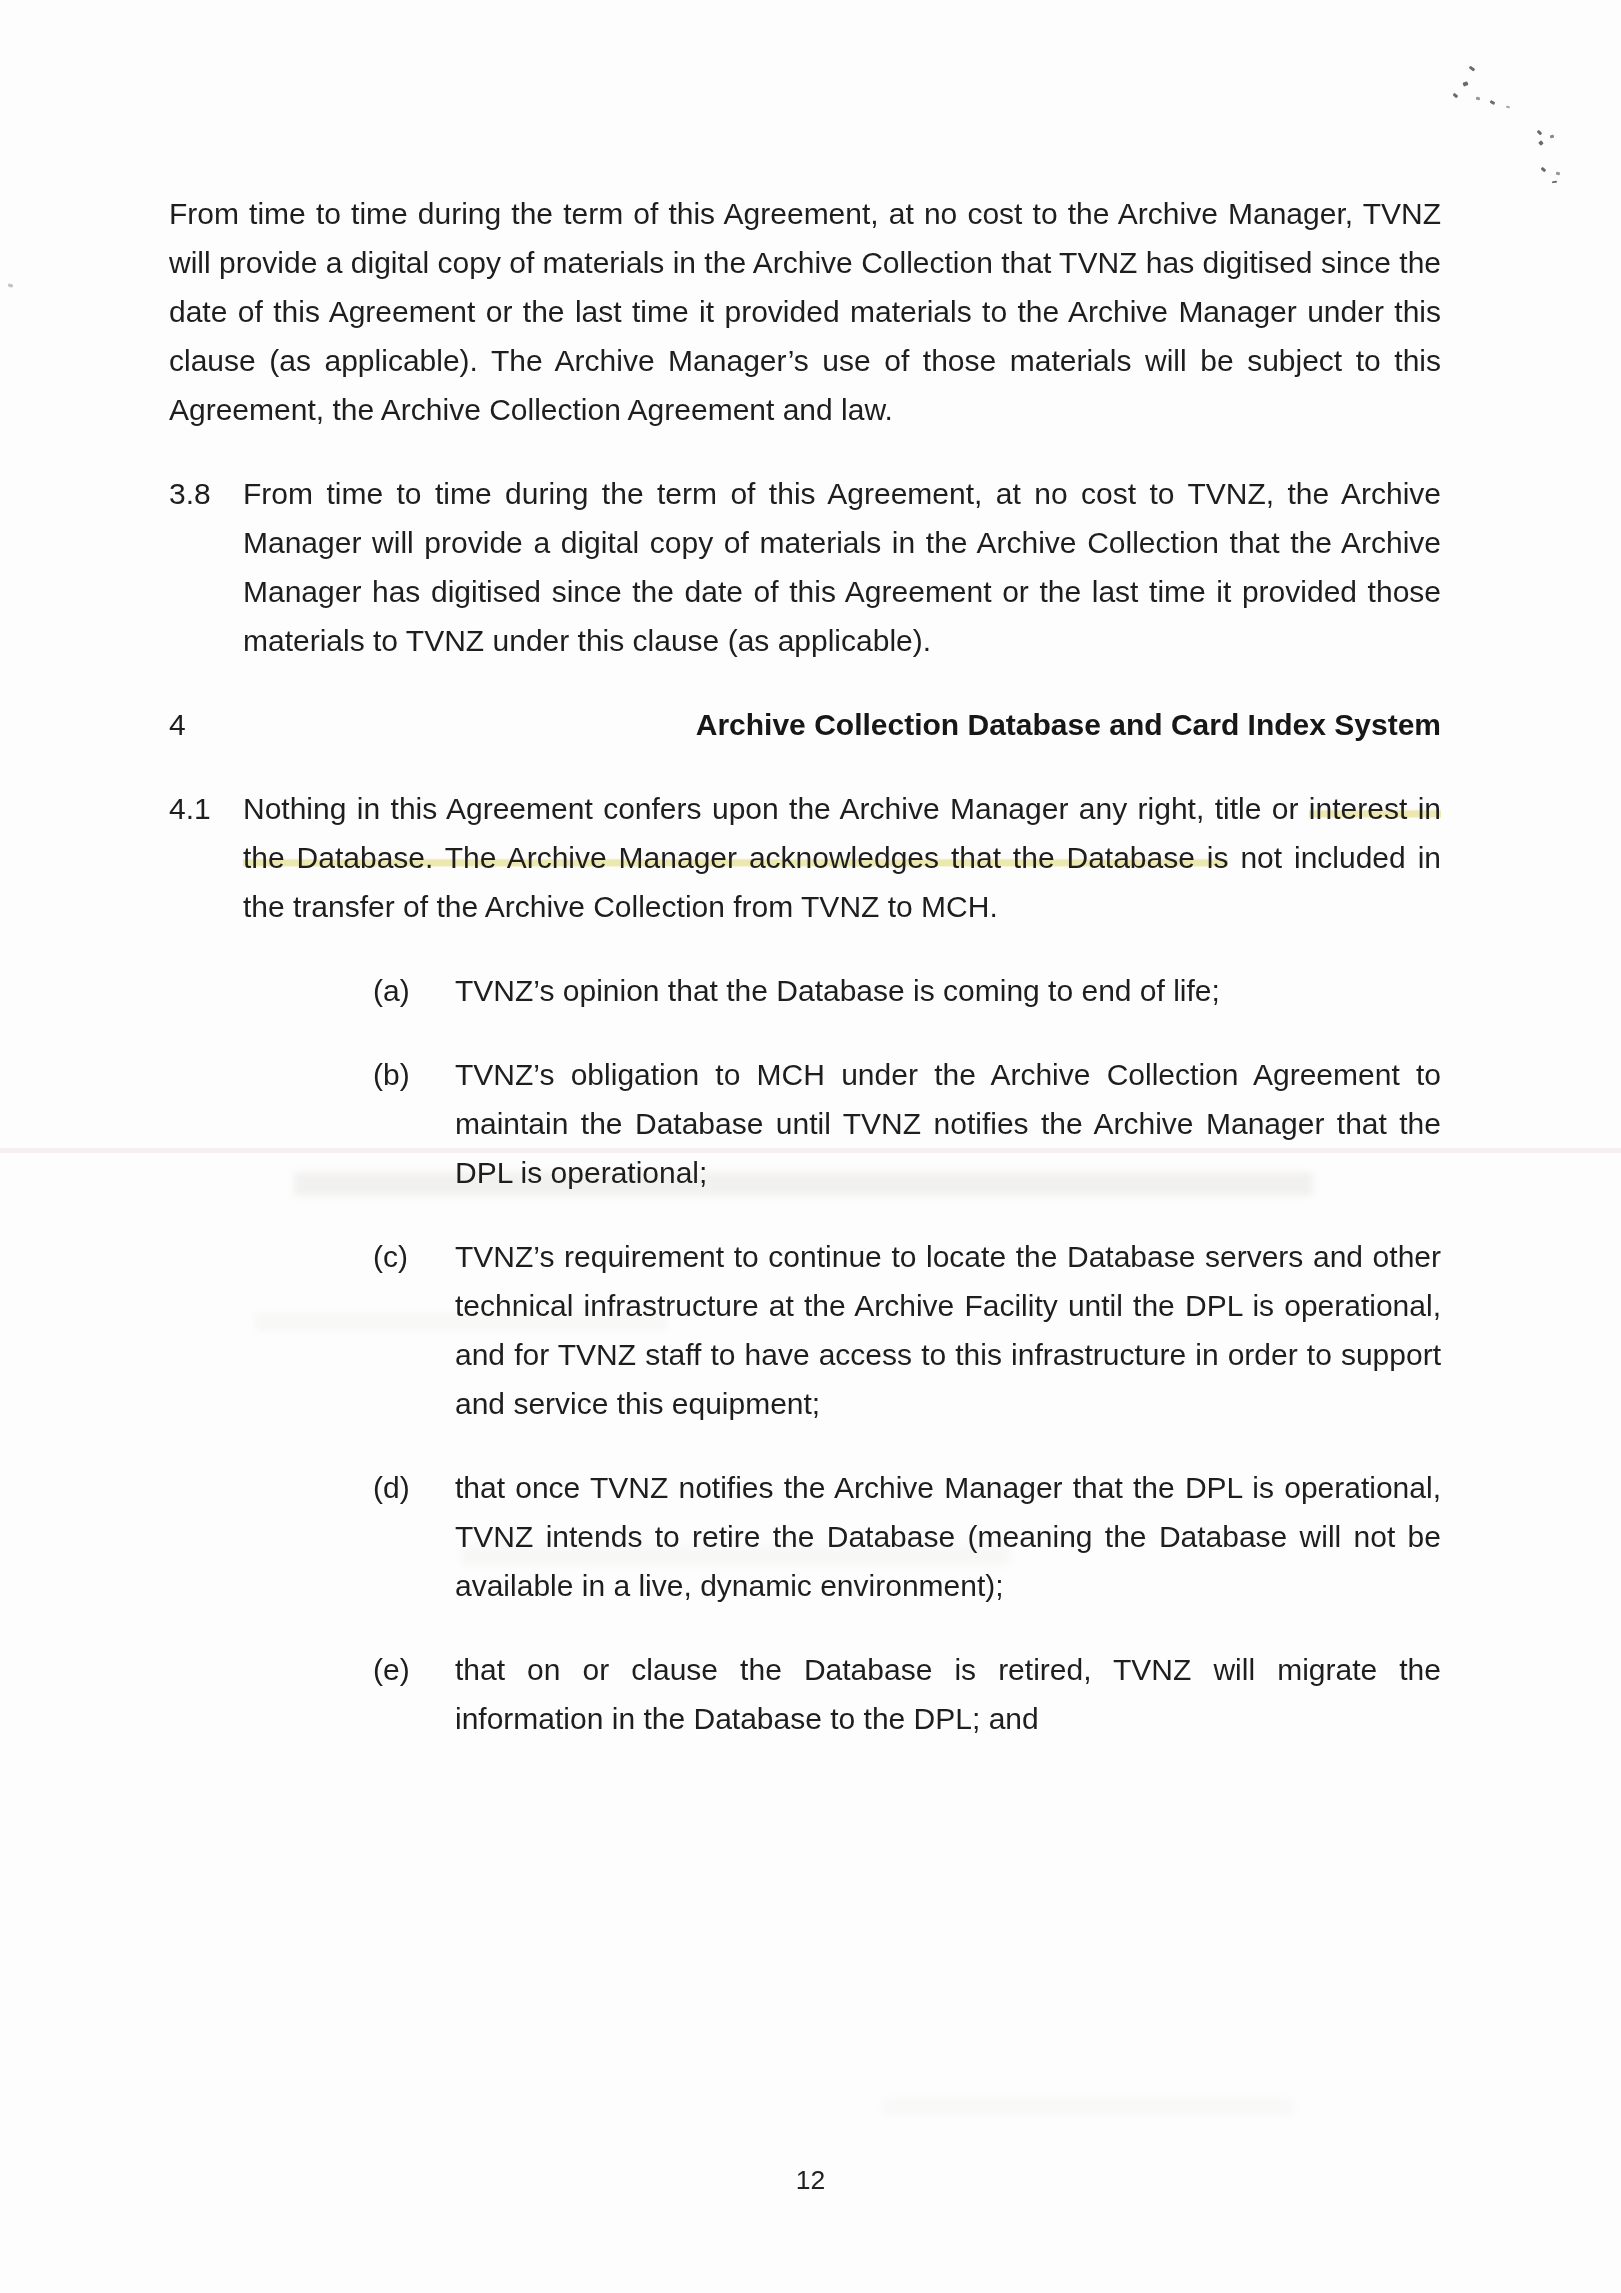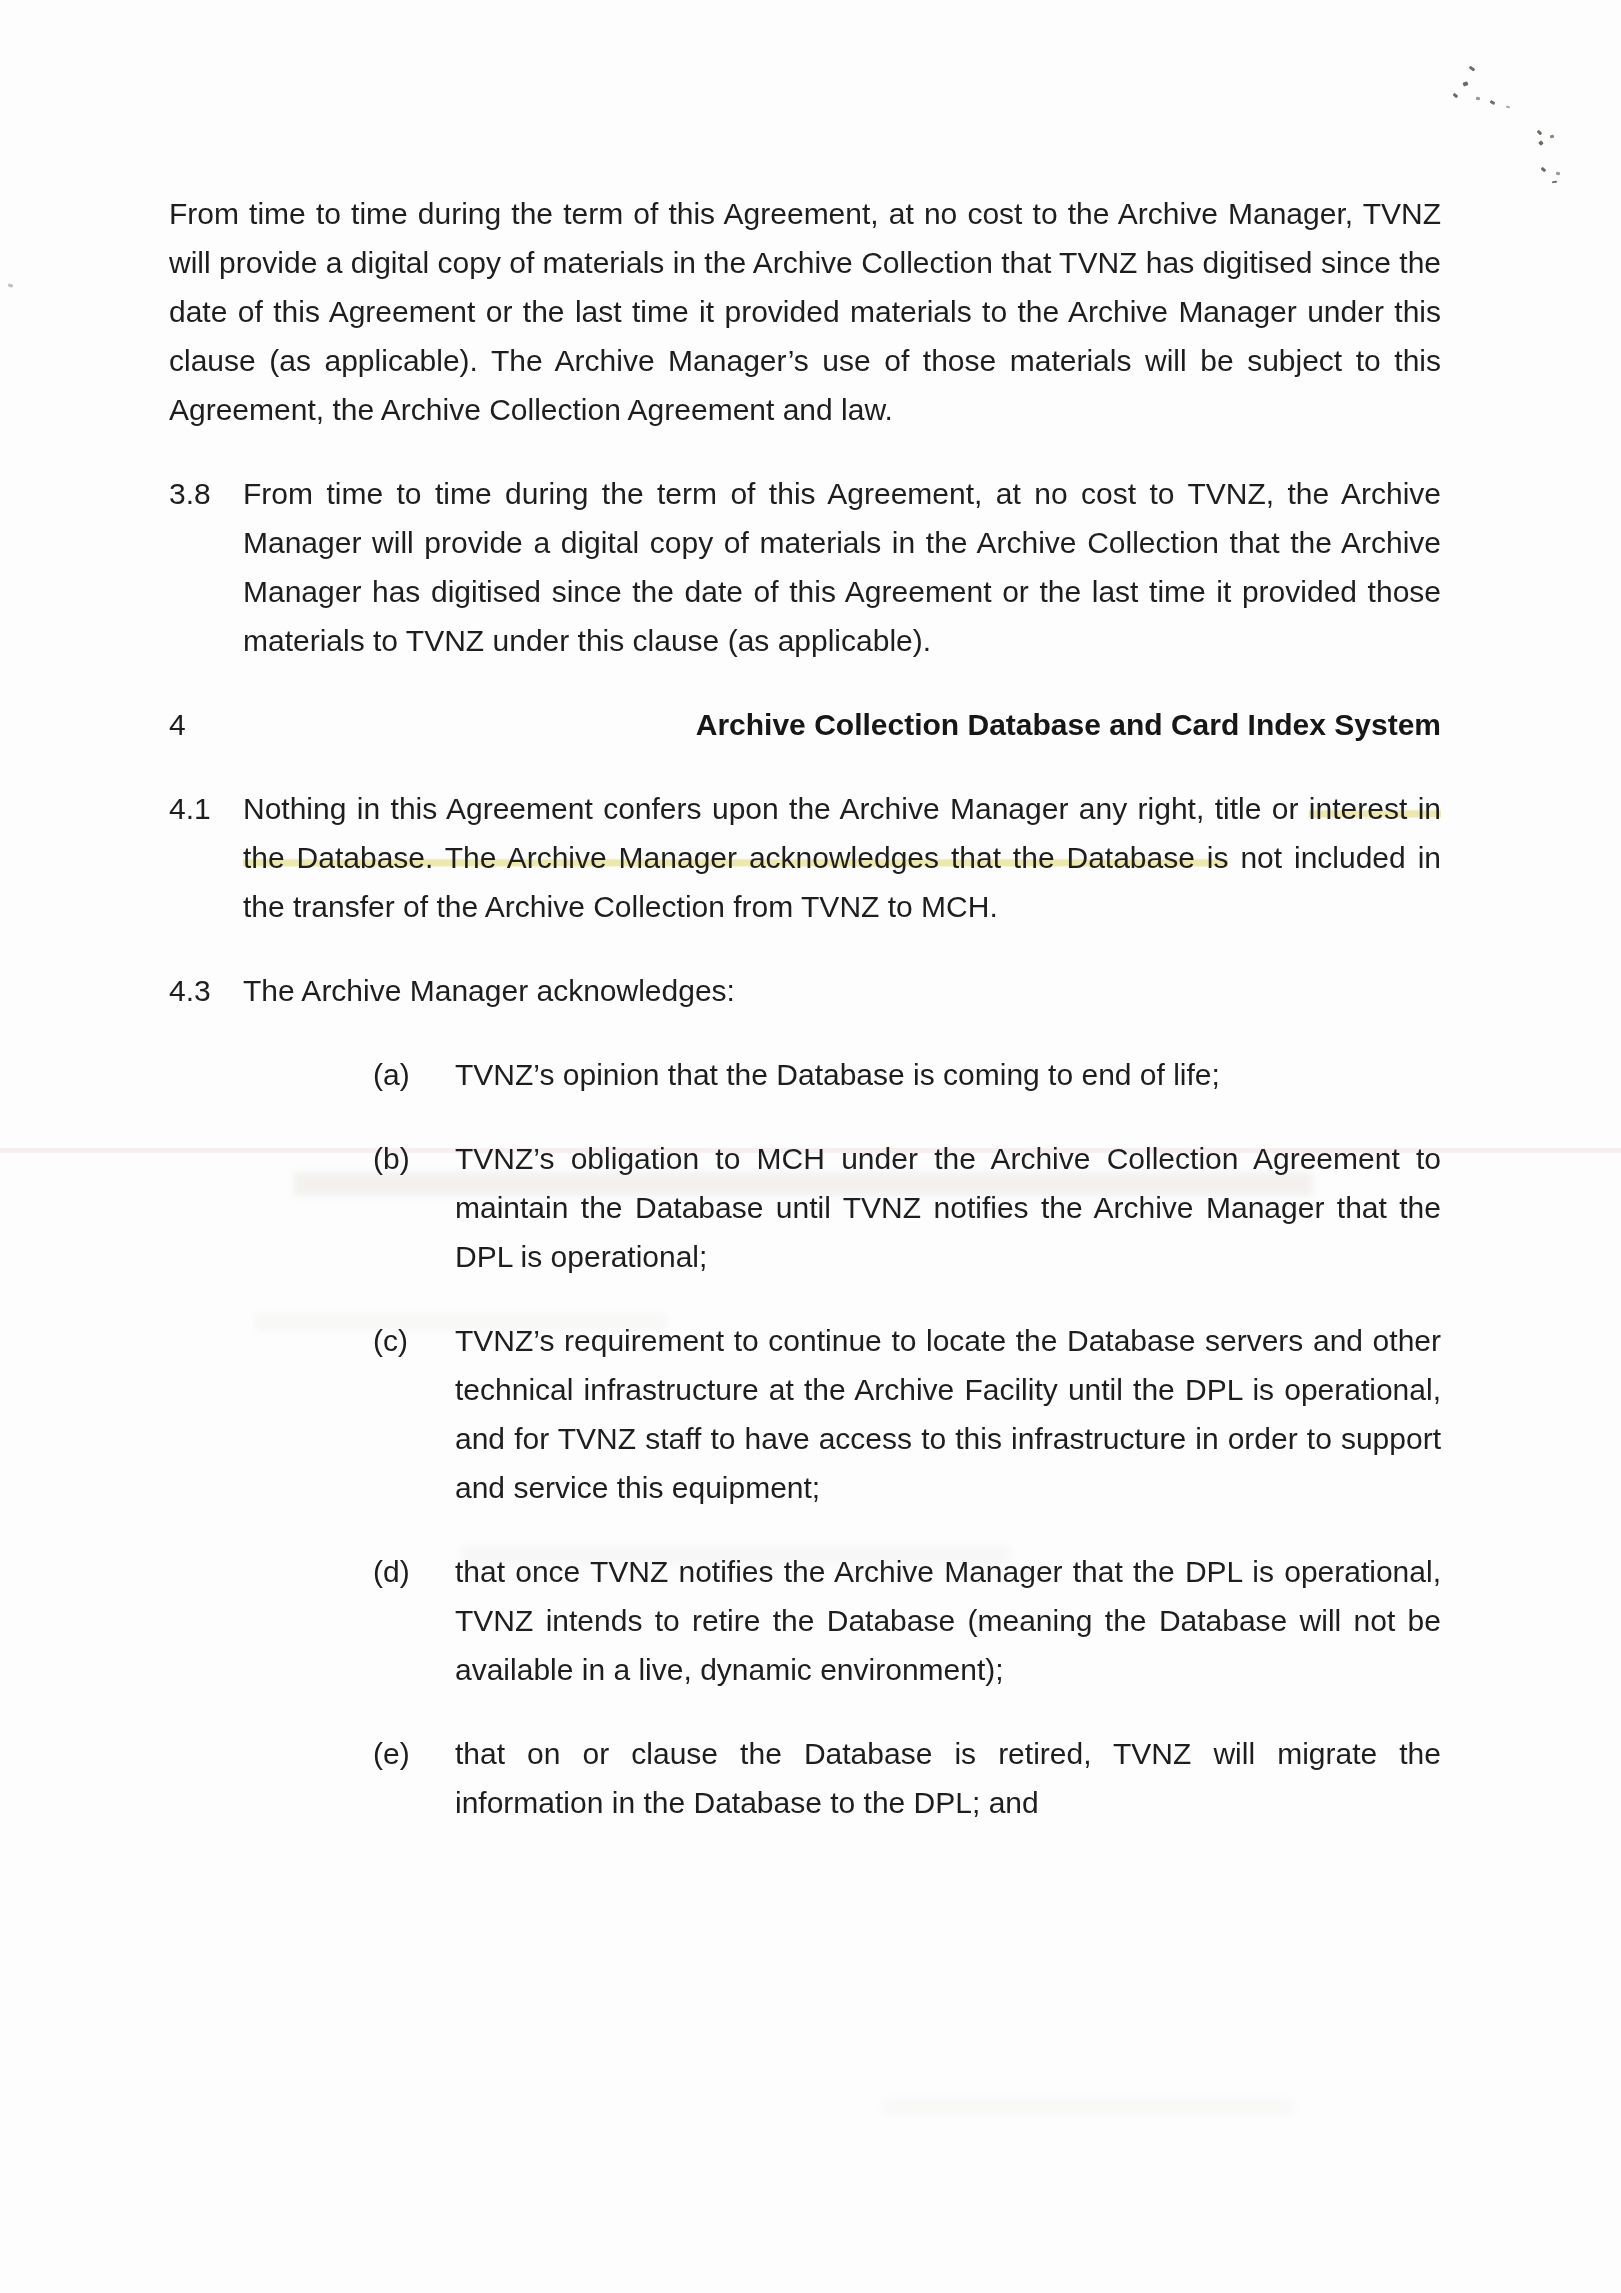--- a/index.html
+++ b/index.html
@@ -158,24 +158,20 @@
       <div class="num">4</div>
       <div class="body heading">Archive Collection Database and Card Index System</div>
     </div>
 
     <div class="clause">
       <div class="num">4.1</div>
       <div class="body"><span>Nothing in this Agreement confers upon the Archive Manager any right, title or</span> <span class="scan-highlight">interest in the Database.  The Archive Manager acknowledges that the Database is</span> <span>not included in the transfer of the Archive Collection from TVNZ to MCH.</span></div>
     </div>
 
 
-    <div class="clause">
-      <div class="num">4.3</div>
-      <div class="body">The Archive Manager acknowledges:</div>
-    </div>
 
     <div class="subclause">
       <div class="label">(a)</div>
       <div class="body">TVNZ’s opinion that the Database is coming to end of life;</div>
     </div>
 
     <div class="subclause">
       <div class="label">(b)</div>
       <div class="body">TVNZ’s obligation to MCH under the Archive Collection Agreement to maintain the Database until TVNZ notifies the Archive Manager that the DPL is operational;</div>
     </div>
@@ -190,15 +186,16 @@
       <div class="body">that once TVNZ notifies the Archive Manager that the DPL is operational, TVNZ intends to retire the Database (meaning the Database will not be available in a live, dynamic environment);</div>
     </div>
 
     <div class="subclause">
       <div class="label">(e)</div>
       <div class="body">that on or clause the Database is retired, TVNZ will migrate the information in the Database to the DPL; and</div>
     </div>
 
   </div>
 
+  <div class="page-footer">12</div>
 
 </div>
 
 
 </body></html>

